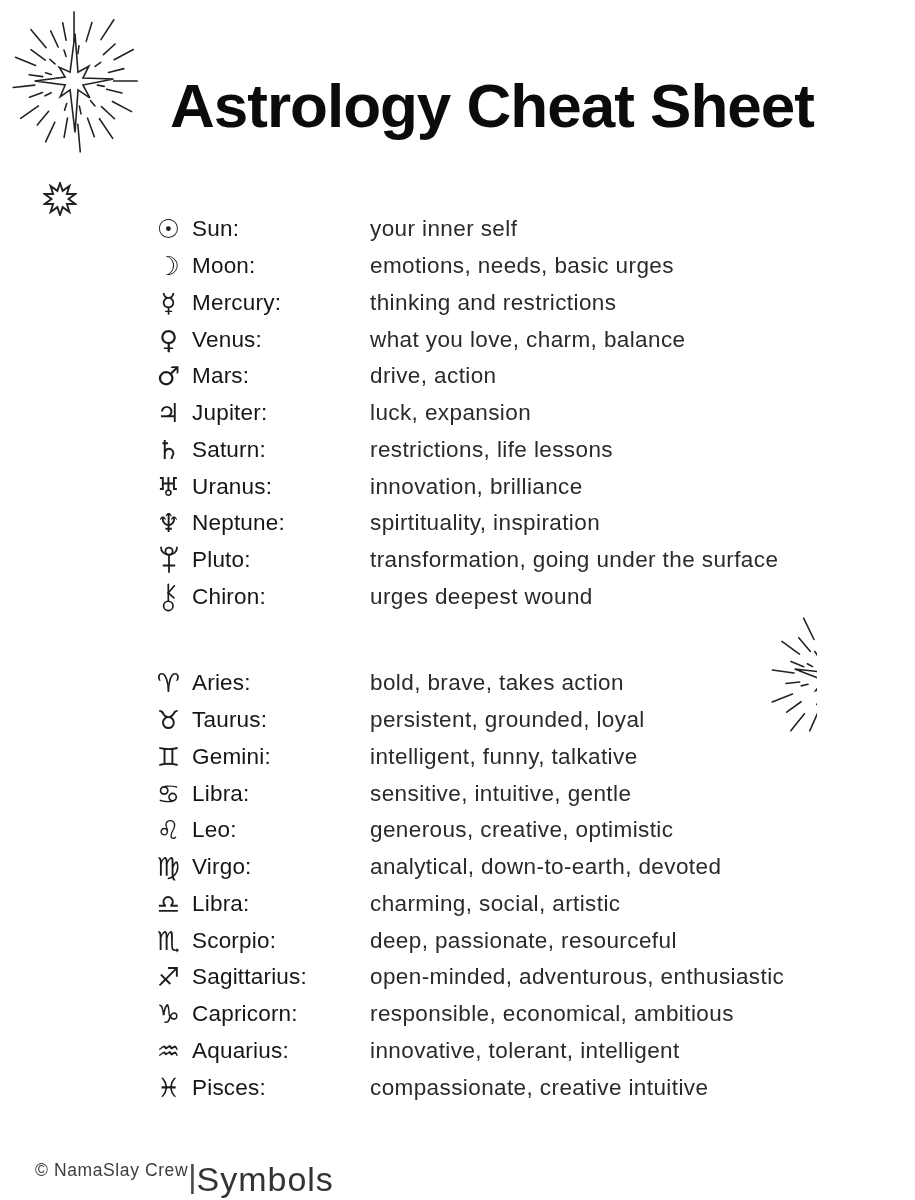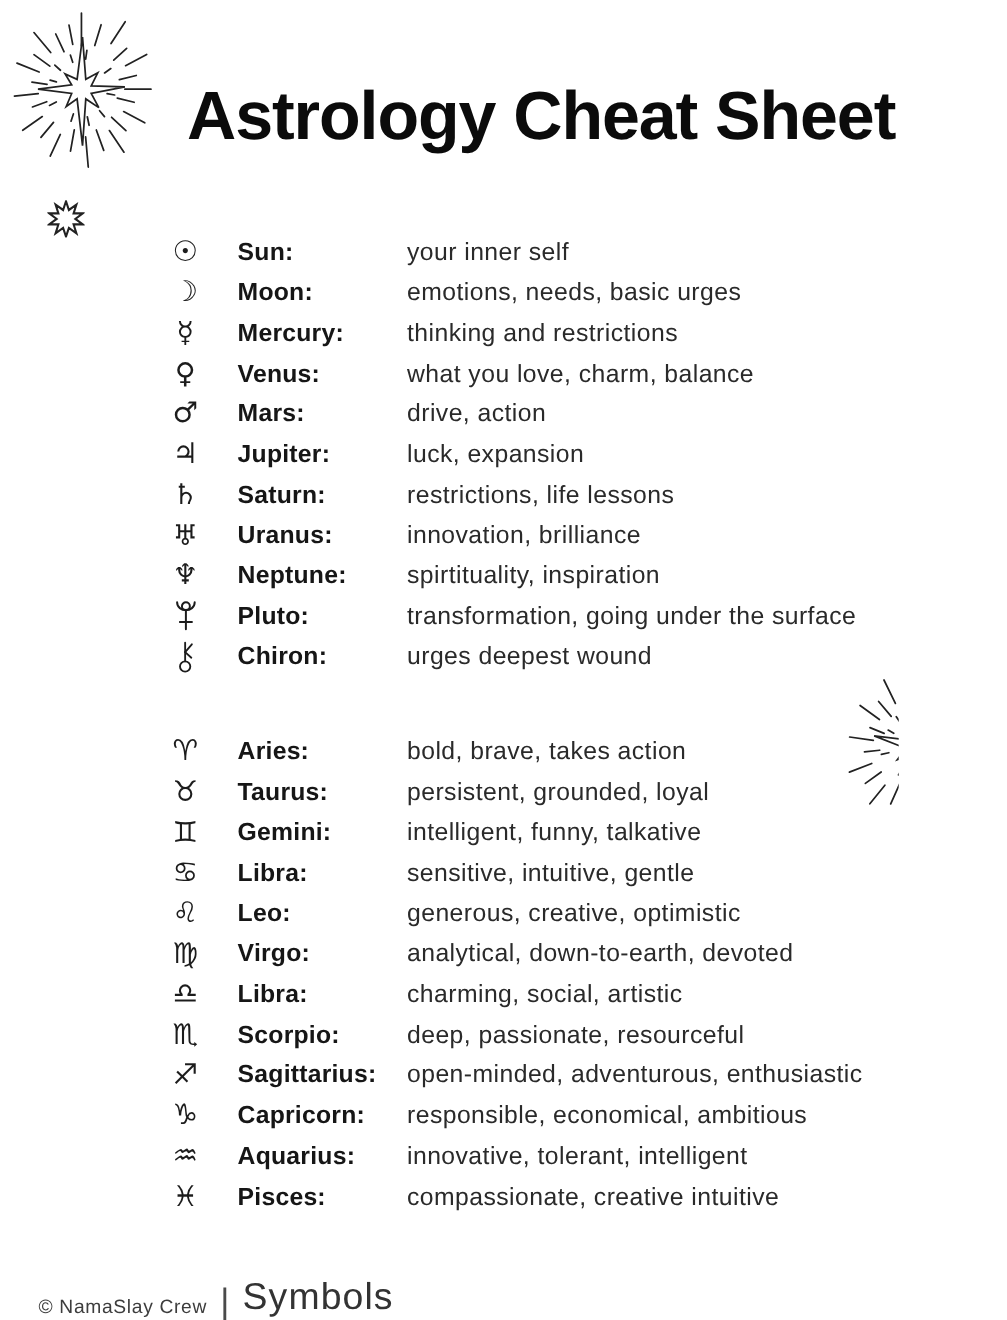--- a/index.html
+++ b/index.html
@@ -40,38 +40,36 @@
     font-family:"DejaVu Sans", sans-serif;
     font-size:26px;
     line-height:1;
     color:#1c1c1c;
     width:47px;
     text-align:center;
   }
   .symsvg{height:30px;width:auto;display:block;margin:0 auto;}
   .name{
     font-size:22.5px;
-    font-weight:bold;
+    font-weight:normal;
     color:#161616;
     letter-spacing:0.2px;
-    margin-left:24px;
   }
   .desc{
     font-size:22.5px;
     font-weight:400;
     color:#2a2a2a;
     letter-spacing:0.4px;
     white-space:nowrap;
   }
   .footer{
     position:absolute;
     left:35px;top:1160px;
     display:flex;
-    align-items:flex-end;
-    gap:12px;
+    align-items:flex-start;
   }
   .copyright{font-size:17.5px;color:#3d3d3d;letter-spacing:0.6px;}
   .divider{font-size:32px;font-weight:300;color:#4a4a4a;line-height:1;}
   .wordmark{font-size:34px;font-weight:400;color:#333333;letter-spacing:1px;}
   .ink{stroke:#222222;fill:none;}
 </style>
 </head>
 <body>
 
 <div class="page">

